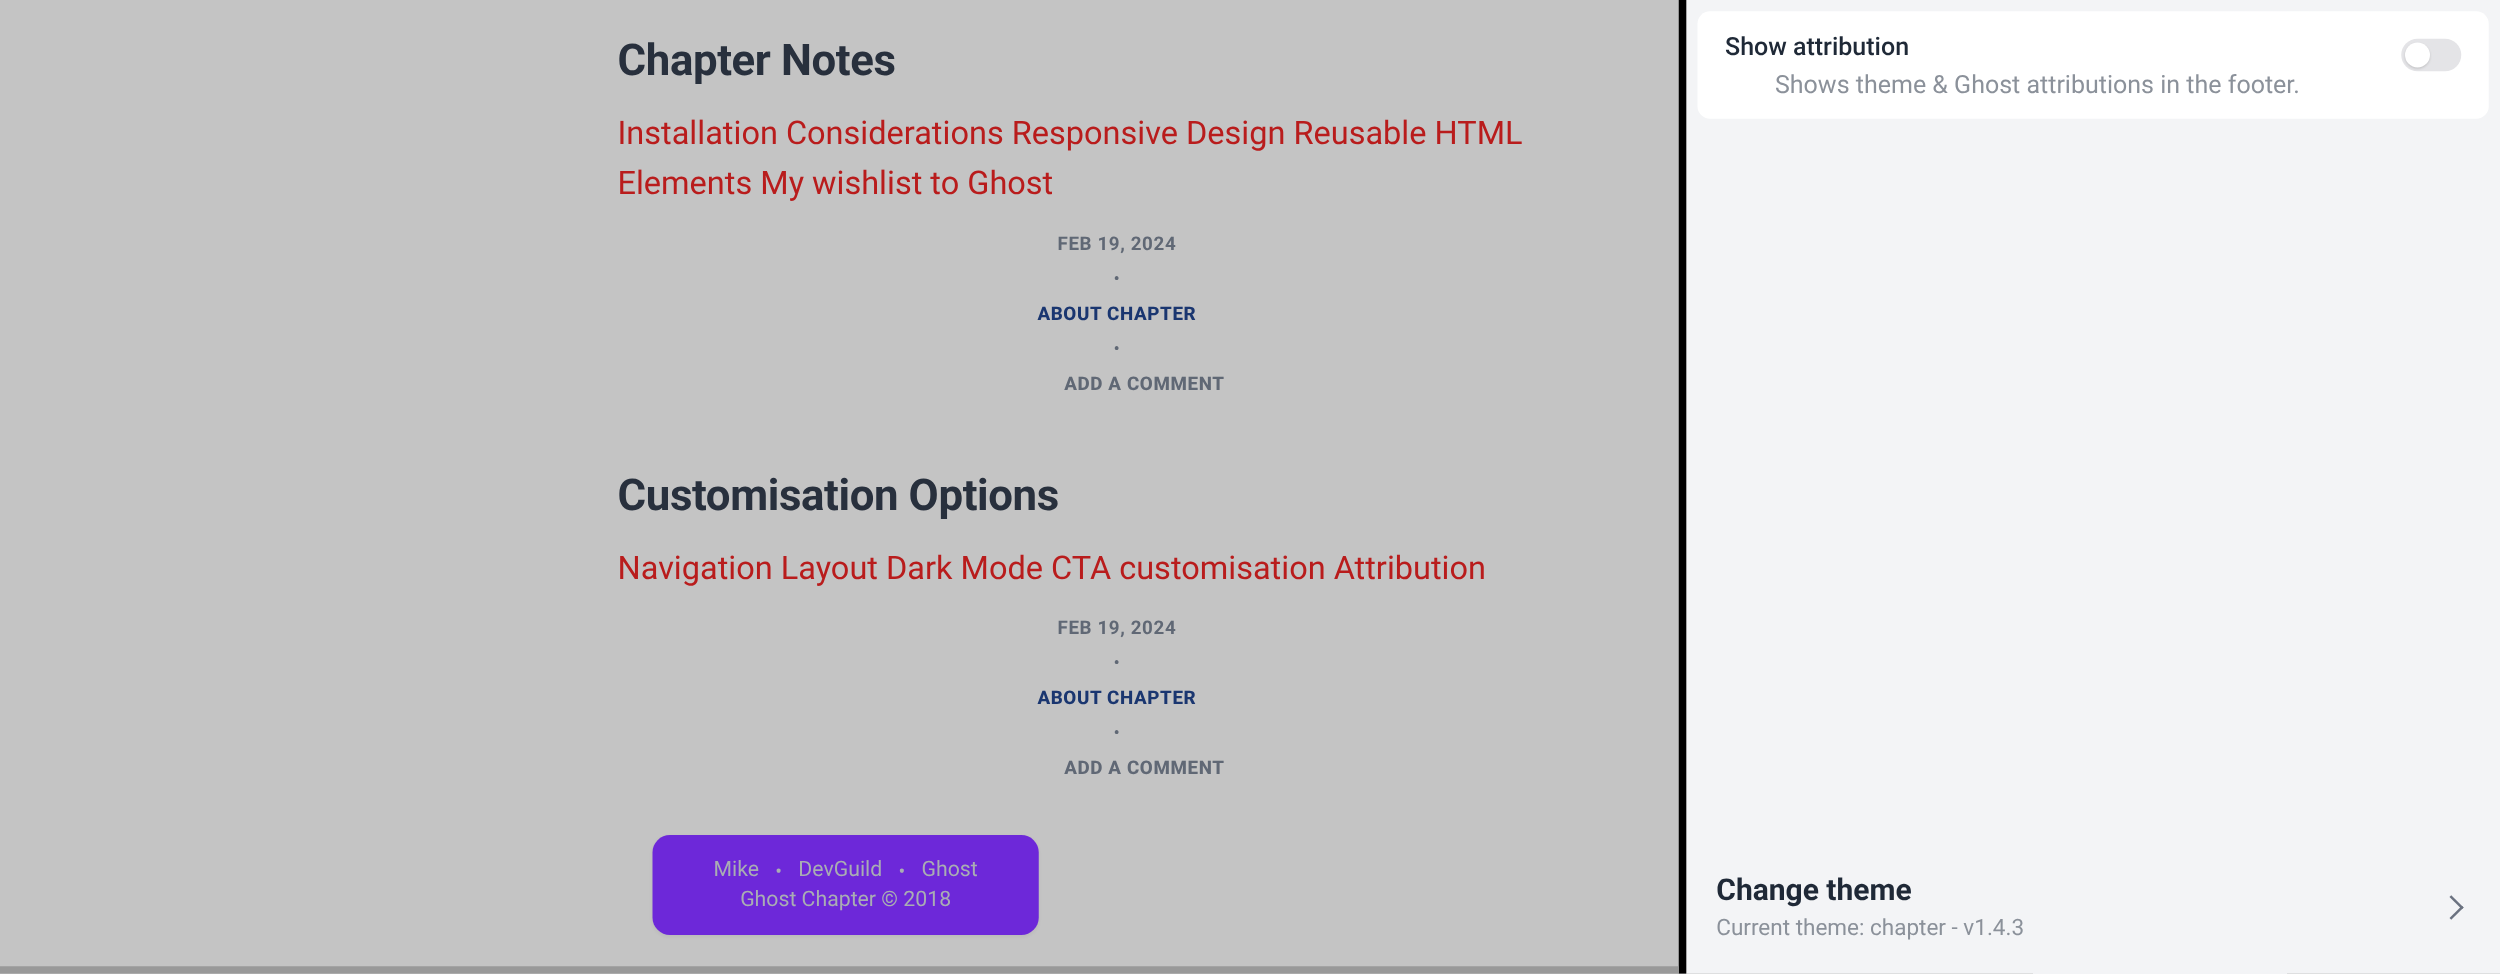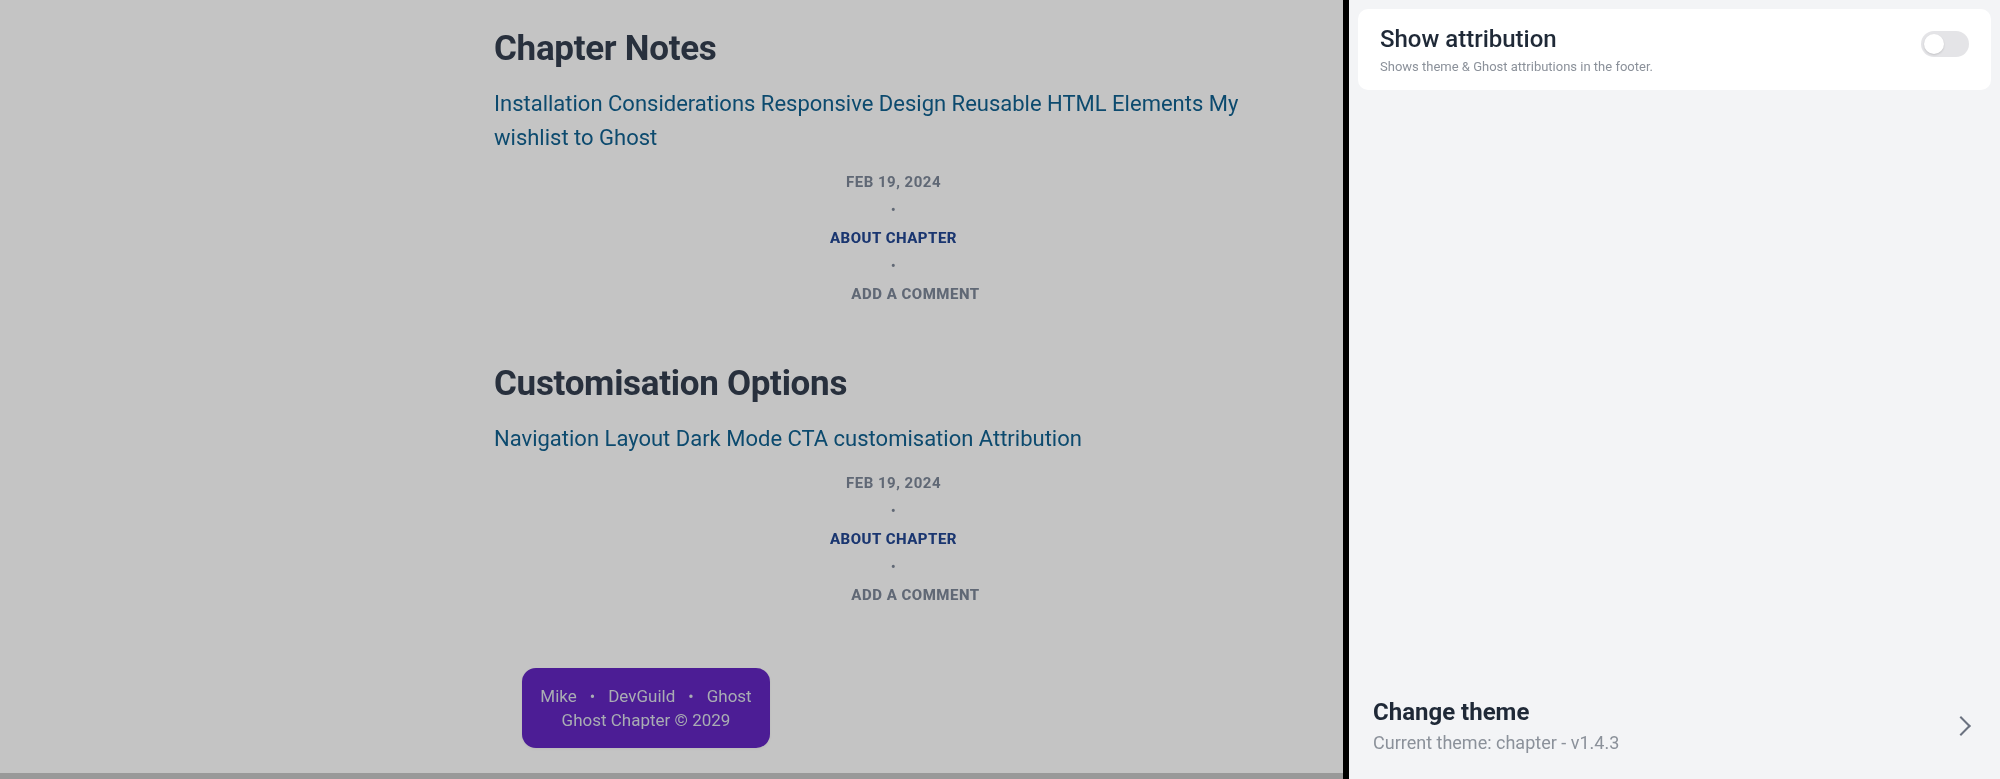--- a/index.html
+++ b/index.html
@@ -37,22 +37,22 @@
       margin-bottom: 60px;
     }
     .post-title {
       font-size: 35px;
       font-weight: 700;
       color: #28303d;
       margin-bottom: 18px;
       letter-spacing: -0.3px;
     }
     .post-excerpt {
-      font-size: 22px;
-      color: #0c4a6e;
+      font-size: 26px;
+      color: #b91c1c;
       line-height: 1.55;
       margin-bottom: 18px;
       max-width: 760px;
     }
     .post-meta {
       font-size: 15px;
       font-weight: 700;
       letter-spacing: 0.5px;
       color: #606875;
       display: flex;
@@ -88,22 +88,22 @@
       border-radius: 999px;
       padding: 14px 34px;
       font-size: 19px;
       font-weight: 600;
       cursor: pointer;
     }
     .footer-card {
       position: absolute;
       bottom: 31px;
       left: 522px;
-      width: 248px;
-      background: #4c1d95;
+      width: 309px;
+      background: #6d28d9;
       border-radius: 14px;
       padding: 18px 20px;
       text-align: center;
       box-shadow: 0 1px 3px rgba(0,0,0,0.05);
     }
     .footer-row1 {
       font-size: 17px;
       color: #a9adb3;
       margin-bottom: 4px;
       display: flex;
@@ -125,28 +125,29 @@
       border-radius: 10px;
       padding: 16px 22px;
       display: flex;
       align-items: flex-start;
       justify-content: space-between;
     }
     .setting-text {
       flex: 1;
     }
     .setting-title {
-      font-size: 24px;
+      font-size: 20px;
       color: #1f2937;
       font-weight: 500;
       margin-bottom: 6px;
     }
     .setting-desc {
-      font-size: 13px;
+      font-size: 20px;
       color: #8b919a;
+      margin-left: 40px;
     }
     .toggle {
       width: 48px;
       height: 26px;
       background: #e4e4e7;
       border-radius: 999px;
       position: relative;
       margin-top: 6px;
       flex-shrink: 0;
     }
@@ -234,21 +235,21 @@
   </div>
 
   <div class="footer-card">
     <div class="footer-row1">
       <span>Mike</span>
       <span class="dot">•</span>
       <span>DevGuild</span>
       <span class="dot">•</span>
       <span>Ghost</span>
     </div>
-    <div class="footer-row2">Ghost Chapter © 2029</div>
+    <div class="footer-row2">Ghost Chapter © 2018</div>
   </div>
 
   <div class="bottom-strip"></div>
 </div>
 
 <div class="sidebar">
   <div class="setting-card">
     <div class="setting-text">
       <div class="setting-title">Show attribution</div>
       <div class="setting-desc">Shows theme &amp; Ghost attributions in the footer.</div>

